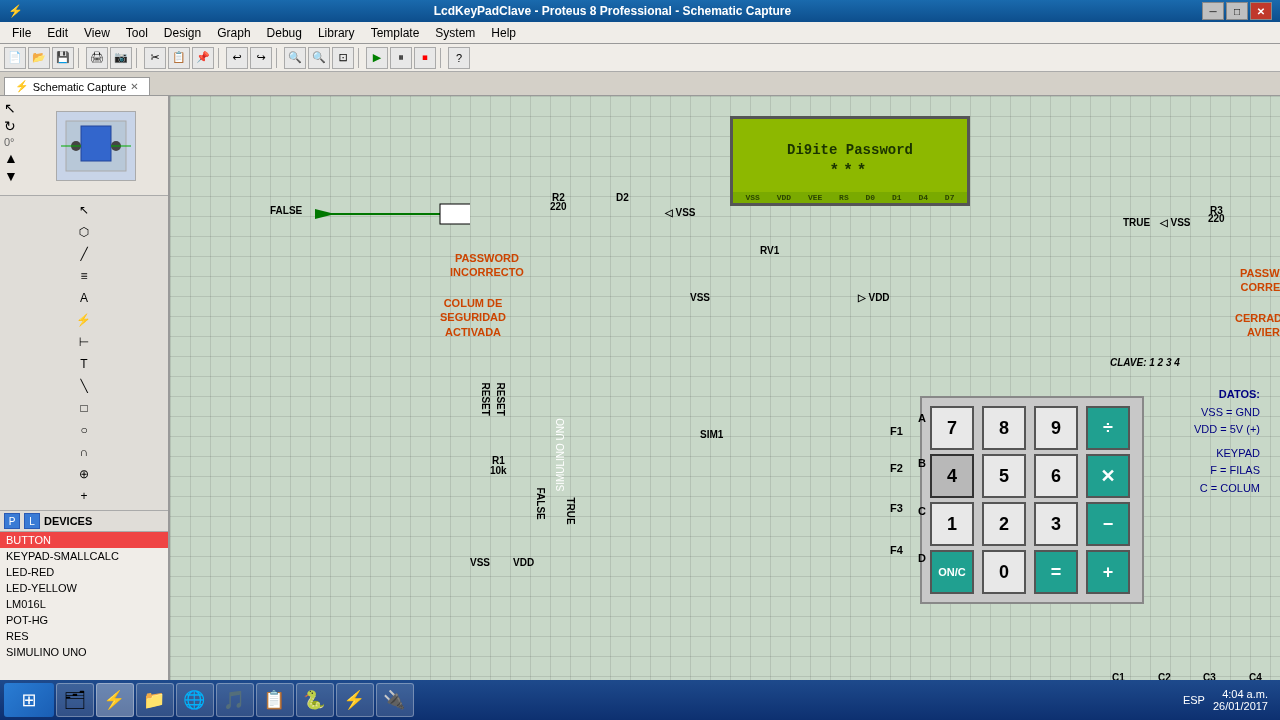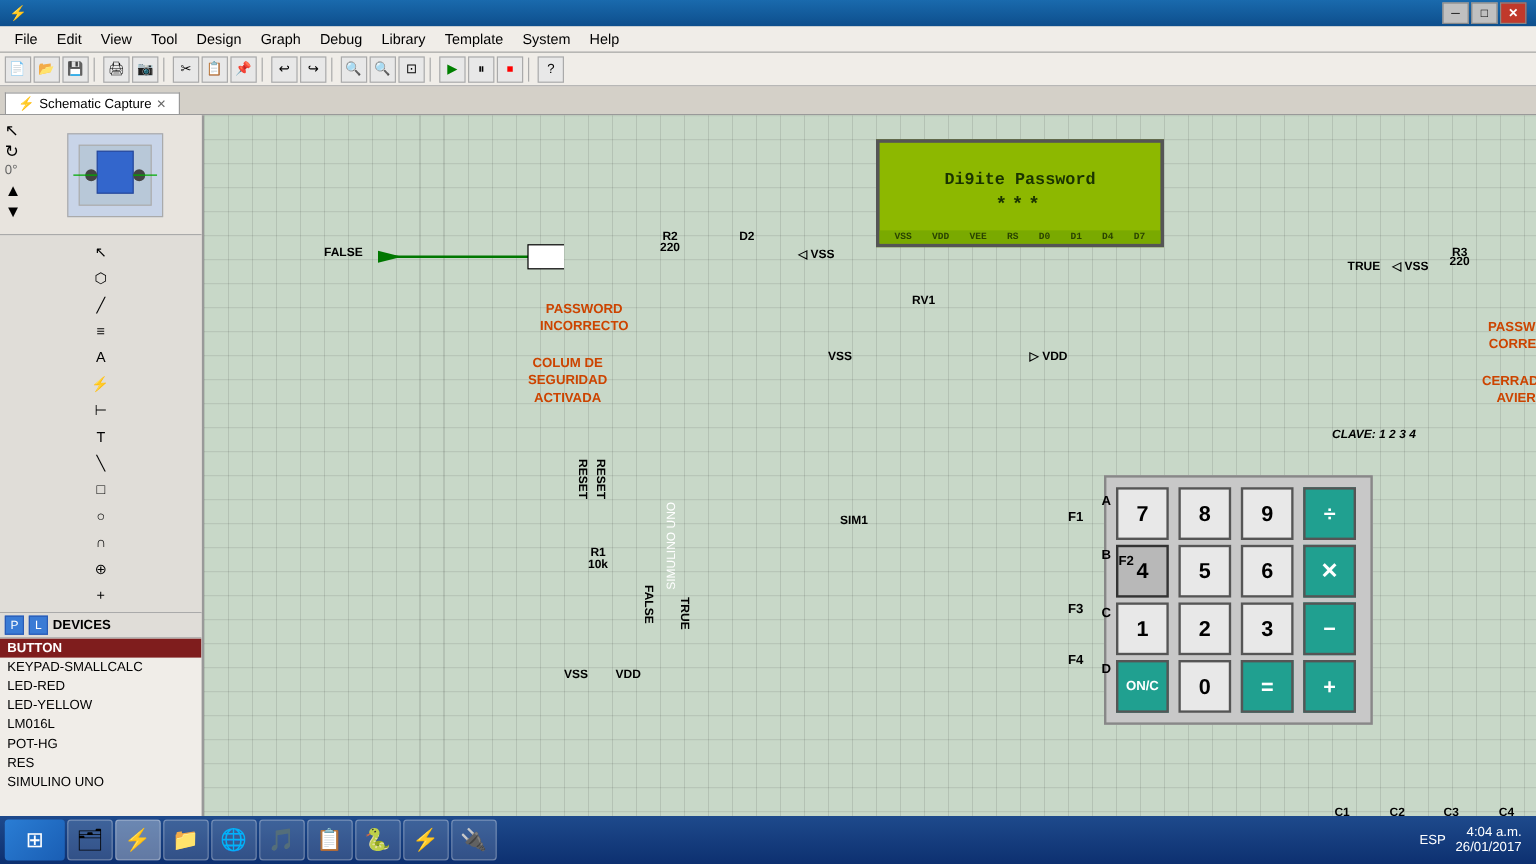--- a/index.html
+++ b/index.html
@@ -147,21 +147,21 @@
       font-size: 10px; cursor: pointer; border: 1px solid #2a5bb5;
     }
     .dev-label { font-size: 11px; font-weight: bold; }
     #devices-list { flex: 1; overflow-y: auto; }
     .device-item {
       padding: 2px 6px;
       font-size: 11px;
       cursor: pointer;
       color: #000;
     }
-    .device-item.selected { background: #7f1d1d; color: white; font-weight: bold; }
+    .device-item.selected { background: #ef4444; color: white; }
 
     
     #canvas-area {
       flex: 1;
       position: relative;
       background: #c8d8c8;
       overflow: hidden;
     }
 
     
@@ -315,20 +315,21 @@
       background: #aaa;
       border: 1px solid #888;
       margin-left: 20px;
     }
   </style>
 </head>
 <body>
 
 <div id="titlebar">
   <span>⚡</span>
+  <span>LcdKeyPadClave - Proteus 8 Professional - Schematic Capture</span>
   <div id="titlebar-controls">
     <div class="titlebar-btn">─</div>
     <div class="titlebar-btn">□</div>
     <div class="titlebar-btn close">✕</div>
   </div>
 </div>
 
 <div id="menubar">
   <div class="menu-item">File</div>
   <div class="menu-item">Edit</div>
@@ -550,21 +551,21 @@
       <div class="kp-btn kp-teal">=</div>
       <div class="kp-btn kp-teal">+</div>
     </div>
 
     <div style="position:absolute;top:315px;left:748px;" class="schema-label black">A</div>
     <div style="position:absolute;top:360px;left:748px;" class="schema-label black">B</div>
     <div style="position:absolute;top:408px;left:748px;" class="schema-label black">C</div>
     <div style="position:absolute;top:455px;left:748px;" class="schema-label black">D</div>
 
     <div style="position:absolute;top:328px;left:720px;" class="schema-label black">F1</div>
-    <div style="position:absolute;top:365px;left:720px;margin-left:42px;" class="schema-label black">F2</div>
+    <div style="position:absolute;top:365px;left:720px;" class="schema-label black">F2</div>
     <div style="position:absolute;top:405px;left:720px;" class="schema-label black">F3</div>
     <div style="position:absolute;top:447px;left:720px;" class="schema-label black">F4</div>
 
     <div style="position:absolute;top:575px;left:942px;font-size:10px;" class="schema-label black">C1</div>
     <div style="position:absolute;top:575px;left:988px;font-size:10px;" class="schema-label black">C2</div>
     <div style="position:absolute;top:575px;left:1033px;font-size:10px;" class="schema-label black">C3</div>
     <div style="position:absolute;top:575px;left:1079px;font-size:10px;" class="schema-label black">C4</div>
 
     <div class="schema-label" style="position:absolute;top:155px;left:280px;white-space:pre-line;">PASSWORD
 INCORRECTO</div>
@@ -604,20 +605,28 @@
     <div class="schema-label black" style="position:absolute;top:120px;left:990px;font-size:10px;">◁ VSS</div>
     <div class="schema-label black" style="position:absolute;top:195px;left:520px;font-size:10px;">VSS</div>
     <div class="schema-label black" style="position:absolute;top:195px;left:688px;font-size:10px;">▷ VDD</div>
     <div class="schema-label black" style="position:absolute;top:460px;left:300px;font-size:10px;">VSS</div>
     <div class="schema-label black" style="position:absolute;top:460px;left:343px;font-size:10px;">VDD</div>
 
     <div class="schema-label black" style="position:absolute;top:332px;left:530px;font-size:10px;">SIM1</div>
 
     <div style="position:absolute;top:390px;left:390px;font-size:10px;color:white;transform:rotate(-90deg);transform-origin:left center;white-space:nowrap;">SIMULINO UNO</div>
 
+    <div id="right-info">
+      <div class="info-line">DATOS:</div>
+      <div>VSS = GND</div>
+      <div>VDD = 5V (+)</div>
+      <div style="margin-top:6px;">KEYPAD</div>
+      <div>F = FILAS</div>
+      <div>C = COLUM</div>
+    </div>
 
     <div id="hscroll">
       <span style="font-size:10px;cursor:pointer;">◀</span>
       <div id="hscroll-thumb"></div>
       <span style="font-size:10px;cursor:pointer;margin-left:auto;">▶</span>
     </div>
   </div>
 
 </div>
 

